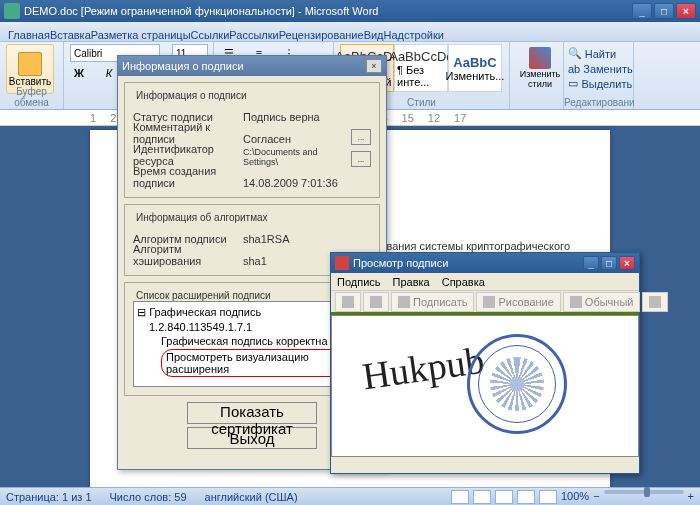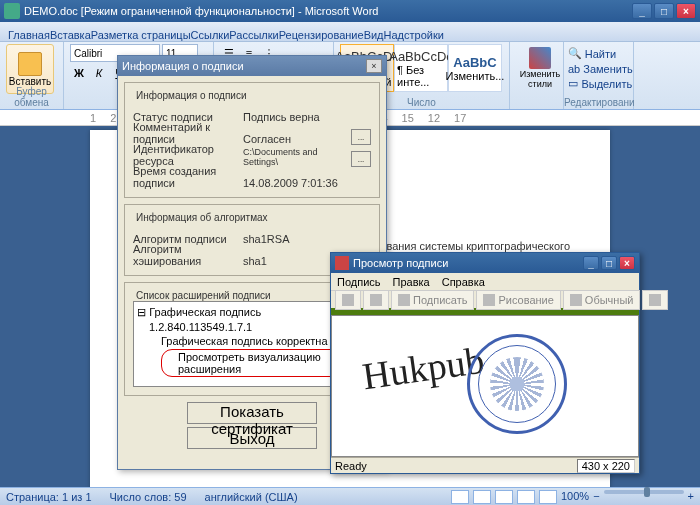--- a/index.html
+++ b/index.html
@@ -10,21 +10,21 @@
 .winbtns{display:flex;gap:2px}
 .winbtn{width:20px;height:16px;background:linear-gradient(#5a8cc5,#3a6ca5);border:1px solid #2a5a95;border-radius:2px;display:flex;align-items:center;justify-content:center;color:#fff;font-size:10px;font-weight:bold}
 .winbtn.close{background:linear-gradient(#e56,#c34)}
 .menubar{height:20px;background:linear-gradient(#e4ecf7,#c8d8ee);display:flex;align-items:flex-end;padding:0 8px;gap:0;border-bottom:1px solid #a8c0de}
 .menubar span{color:#15428b;cursor:default}
 .ribbon{height:68px;background:linear-gradient(#e8f0fa,#d4e2f2);border-bottom:1px solid #8db2e3;display:flex;position:relative}
 .ribgroup{border-right:1px solid #b0c8e4;padding:2px 6px;display:flex;flex-direction:column;position:relative}
 .ribgroup .lbl{position:absolute;bottom:1px;left:0;right:0;text-align:center;font-size:10px;color:#6080a0}
 .pastebtn{width:48px;height:50px;display:flex;flex-direction:column;align-items:center;justify-content:center;background:linear-gradient(#fdf4e3,#f8e8c8);border:1px solid #e8c878;border-radius:3px}
 .pasteicon{width:24px;height:24px;background:#f8c050;border:1px solid #c89030;border-radius:2px}
-.fontrow{display:flex;gap:2px;align-items:flex-end;margin-bottom:2px}
+.fontrow{display:flex;gap:12px;align-items:flex-end;margin-bottom:2px}
 .fontsel{width:90px;height:18px;background:#fff;border:1px solid #a0b8d8;padding:0 3px;font-size:10px}
 .sizesel{width:36px;height:18px;background:#fff;border:1px solid #a0b8d8;padding:0 3px;font-size:10px}
 .tb{width:18px;height:18px;border:1px solid transparent;display:inline-flex;align-items:center;justify-content:center;font-size:11px}
 .styles{display:flex;gap:0}
 .stylebox{width:54px;height:48px;border:1px solid #c8d8ee;background:#fff;display:flex;flex-direction:column;align-items:center;justify-content:center;font-size:9px;padding:2px}
 .stylebox.sel{border-color:#f8b030;background:#fdf4e3}
 .stylebox .prev{font-size:13px;color:#333}
 .changestyle{width:48px;height:48px;display:flex;flex-direction:column;align-items:center;justify-content:center}
 .editgroup{width:70px;padding:4px}
 .editrow{display:flex;align-items:center;gap:3px;font-size:10px;color:#15428b;height:15px}
@@ -47,29 +47,29 @@
 .fieldset{border:1px solid #aca899;margin-bottom:6px;padding:6px 8px 8px}
 .fieldset .leg{font-size:10px;color:#333;margin-top:-11px;background:#ece9d8;display:inline-block;padding:0 3px}
 .frow{display:flex;align-items:flex-end;height:22px;font-size:10px;color:#333}
 .frow .k{width:110px}
 .frow .v{flex:1}
 .frow .btn3{width:20px;height:16px;background:#ece9d8;border:1px solid #888;font-size:8px}
 .tree{background:#fff;border:1px solid #888;height:86px;padding:3px;font-size:10px;overflow:hidden}
 .tree .node{padding:1px 0}
 .tree .indent1{padding-left:12px}
 .tree .indent2{padding-left:24px}
-.tree .circled{border:1px solid #d00;border-radius:11px;padding:1px 16px;display:inline-block}
+.tree .circled{border:1px solid #d00;border-radius:11px;padding:1px 4px;display:inline-block}
 .dlgbtn{width:130px;height:22px;background:#ece9d8;border:1px solid #888;margin:3px auto;display:block;font-size:15px}
 
 
 .dlg2{position:absolute;left:330px;top:252px;width:310px;height:222px;background:#ece9d8;border:1px solid #2a5a95;box-shadow:2px 2px 6px rgba(0,0,0,.4);z-index:20}
 .dlg2 .dtitle{height:20px;background:linear-gradient(#3b6ea5,#2a5a95);color:#fff;display:flex;align-items:center;padding:0 4px;font-size:11px}
 .dlg2 .dtitle .t{flex:1}
 .dlg2 .dmenu{height:18px;background:#ece9d8;display:flex;align-items:center;padding:0 6px;gap:12px;font-size:10px;border-bottom:1px solid #ccc}
-.dlg2 .dtool{height:24px;background:#ece9d8;display:flex;align-items:center;padding:0 4px;gap:2px;border-bottom:7px solid #4d7c0f}
+.dlg2 .dtool{height:24px;background:#ece9d8;display:flex;align-items:center;padding:0 4px;gap:2px;border-bottom:3px solid #4d7c0f}
 .tbtn{height:20px;padding:0 6px;border:1px solid #ccc;background:#f4f2e8;font-size:10px;display:flex;align-items:center;gap:3px;color:#888}
 .tbtn .ic{width:12px;height:12px;background:#bbb}
 .canvas{background:#fff;height:142px;margin:0;position:relative;border:1px solid #888}
 .sig{position:absolute;left:30px;top:30px;font-family:cursive;font-size:38px;transform:rotate(-8deg);color:#222}
 .stamp{position:absolute;left:135px;top:18px;width:100px;height:100px;border:3px solid #4060b0;border-radius:50%}
 .stamp::before{content:'';position:absolute;inset:8px;border:1px solid #4060b0;border-radius:50%}
 .stamp::after{content:'';position:absolute;inset:20px;background:radial-gradient(circle,#6080c0 20%,transparent 20%),repeating-conic-gradient(#5070b0 0 8deg,transparent 8deg 16deg);border-radius:50%;opacity:.5}
 .dlg2 .dstatus{height:16px;background:#ece9d8;border-top:1px solid #aca899;display:flex;align-items:center;padding:0 4px;font-size:10px}
 .dlg2 .dstatus .r{margin-left:auto;background:#fff;border:1px inset #ccc;padding:0 4px}
 </style>
@@ -141,21 +141,21 @@
       </div>
       <div class="stylebox">
         <div class="prev">AaBbCcDc</div>
         <div>¶ Без инте...</div>
       </div>
       <div class="stylebox">
         <div class="prev" style="color:#2a5a95;font-weight:bold">AaBbC</div>
         <div>Изменить...</div>
       </div>
     </div>
-    <div class="lbl">Число</div>
+    <div class="lbl">Стили</div>
   </div>
   <div class="ribgroup" style="width:54px">
     <div class="changestyle">
       <div style="width:22px;height:22px;background:linear-gradient(45deg,#c44,#48c);border-radius:2px"></div>
       <span style="font-size:9px;text-align:center">Изменить стили</span>
     </div>
   </div>
   <div class="ribgroup editgroup">
     <div class="editrow">
         <span>🔍</span>
@@ -306,17 +306,13 @@
         <span>Обычный</span>
       </div>
     <div class="tbtn">
         <div class="ic"></div>
       </div>
   </div>
   <div class="canvas">
     <div class="sig">Hukpub</div>
     <div class="stamp"></div>
   </div>
-  <div class="dstatus">
-    <span>Ready</span>
-    <span class="r">430 x 220</span>
-  </div>
 </div>
 
 </body></html>

